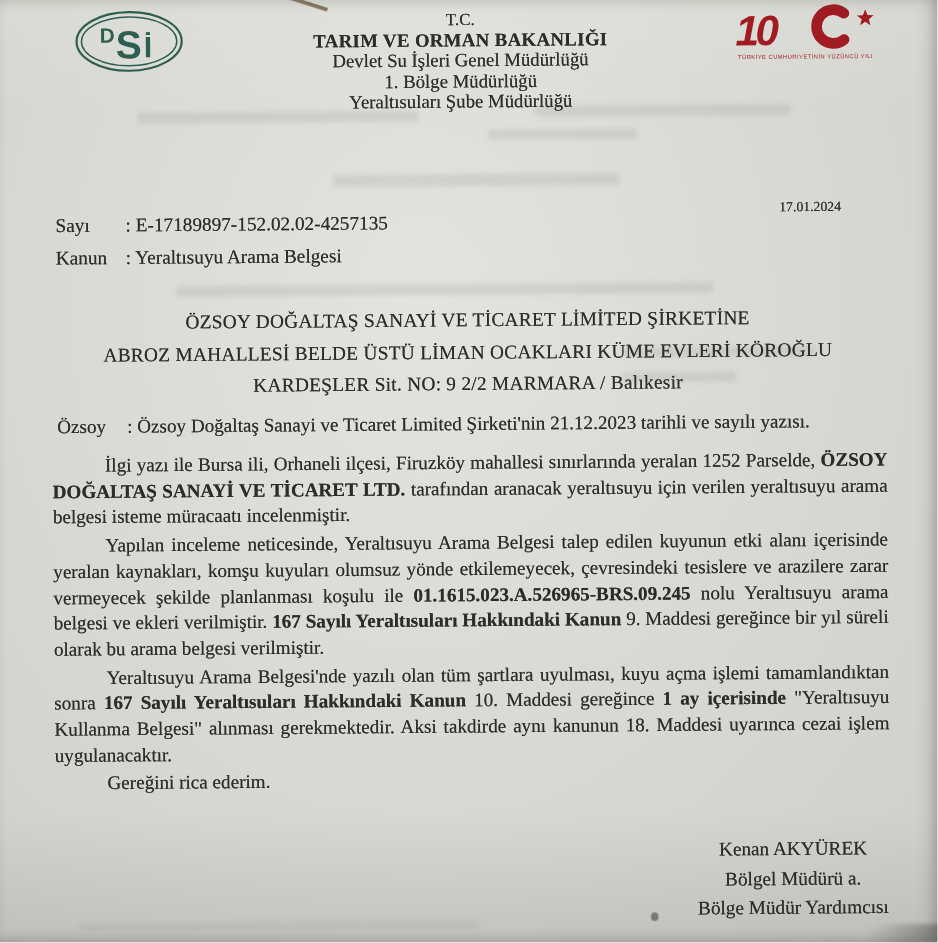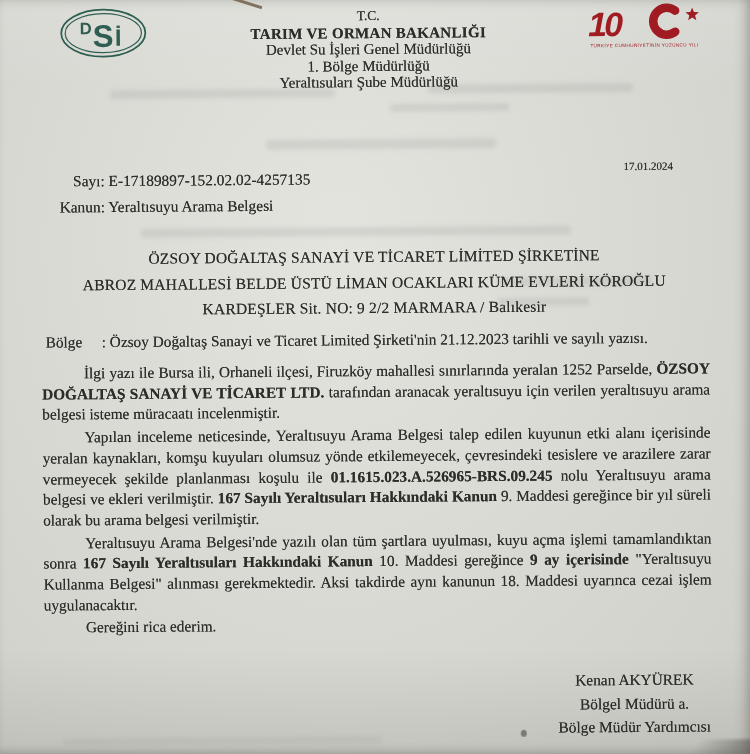--- a/index.html
+++ b/index.html
@@ -30,21 +30,21 @@
   .hdr .l1{font-size:13.5px;}
   .hdr .l2{font-size:15px;font-weight:600;letter-spacing:.3px;}
   .hdr .l3,.hdr .l4,.hdr .l5{font-size:15px;}
   .dsi-logo{position:absolute;left:62px;top:5px;width:88px;height:52px;}
   .cent-logo{position:absolute;left:590px;top:5px;width:118px;height:48px;}
   .green{fill:var(--green);}
   .red{fill:var(--red);}
 
   
   .meta{position:absolute;left:46px;top:166px;font-size:15.4px;line-height:26px;}
-  .meta .lab{display:inline-block;width:56px;text-align:right;}
+  .meta .lab{display:inline-block;width:56px;}
   .date{position:absolute;left:625px;top:162px;font-size:11px;}
 
   
   .recipient{position:absolute;left:0;right:0;top:244px;text-align:center;font-size:15.5px;line-height:25.5px;letter-spacing:.2px;}
 
   
   .ilgi{position:absolute;left:46px;right:42px;top:331px;font-size:15.3px;}
   .ilgi .lab{display:inline-block;width:56px;}
 
   
@@ -114,27 +114,27 @@
     </div>
     <div class="date txt">17.01.2024</div>
 
     <div class="recipient txt">
       <div>ÖZSOY DOĞALTAŞ SANAYİ VE TİCARET LİMİTED ŞİRKETİNE</div>
       <div>ABROZ MAHALLESİ BELDE ÜSTÜ LİMAN OCAKLARI KÜME EVLERİ KÖROĞLU</div>
       <div>KARDEŞLER Sit. NO: 9 2/2 MARMARA / Balıkesir</div>
     </div>
 
     <div class="ilgi txt">
-      <span class="lab">Bölge</span><span>: Özsoy Doğaltaş Sanayi ve Ticaret Limited Şirketi'nin 21.12.2023 tarihli ve sayılı yazısı.</span>
+      <span class="lab">Özsoy</span><span>: Özsoy Doğaltaş Sanayi ve Ticaret Limited Şirketi'nin 21.12.2023 tarihli ve sayılı yazısı.</span>
     </div>
 
     <div class="flow txt">
       <p><span>İlgi yazı ile Bursa ili, Orhaneli ilçesi, Firuzköy mahallesi sınırlarında yeralan 1252 Parselde, </span><b>ÖZSOY DOĞALTAŞ SANAYİ VE TİCARET LTD.</b><span> tarafından aranacak yeraltısuyu için verilen yeraltısuyu arama belgesi isteme müracaatı incelenmiştir.</span></p>
       <p><span>Yapılan inceleme neticesinde, Yeraltısuyu Arama Belgesi talep edilen kuyunun etki alanı içerisinde yeralan kaynakları, komşu kuyuları olumsuz yönde etkilemeyecek, çevresindeki tesislere ve arazilere zarar vermeyecek şekilde planlanması koşulu ile </span><b>01.1615.023.A.526965-BRS.09.245</b><span> nolu Yeraltısuyu arama belgesi ve ekleri verilmiştir. </span><b>167 Sayılı Yeraltısuları Hakkındaki Kanun</b><span> 9. Maddesi gereğince bir yıl süreli olarak bu arama belgesi verilmiştir.</span></p>
-      <p><span>Yeraltısuyu Arama Belgesi'nde yazılı olan tüm şartlara uyulması, kuyu açma işlemi tamamlandıktan sonra </span><b>167 Sayılı Yeraltısuları Hakkındaki Kanun</b><span> 10. Maddesi gereğince </span><b>9 ay içerisinde</b><span> "Yeraltısuyu Kullanma Belgesi" alınması gerekmektedir. Aksi takdirde aynı kanunun 18. Maddesi uyarınca cezai işlem uygulanacaktır.</span></p>
+      <p><span>Yeraltısuyu Arama Belgesi'nde yazılı olan tüm şartlara uyulması, kuyu açma işlemi tamamlandıktan sonra </span><b>167 Sayılı Yeraltısuları Hakkındaki Kanun</b><span> 10. Maddesi gereğince </span><b>1 ay içerisinde</b><span> "Yeraltısuyu Kullanma Belgesi" alınması gerekmektedir. Aksi takdirde aynı kanunun 18. Maddesi uyarınca cezai işlem uygulanacaktır.</span></p>
       <p class="closing" style="text-indent:42px;">Gereğini rica ederim.</p>
     </div>
 
     <div class="sig txt">
       <div>Kenan AKYÜREK</div>
       <div>Bölgel Müdürü a.</div>
       <div>Bölge Müdür Yardımcısı</div>
     </div>
 
   </div>

